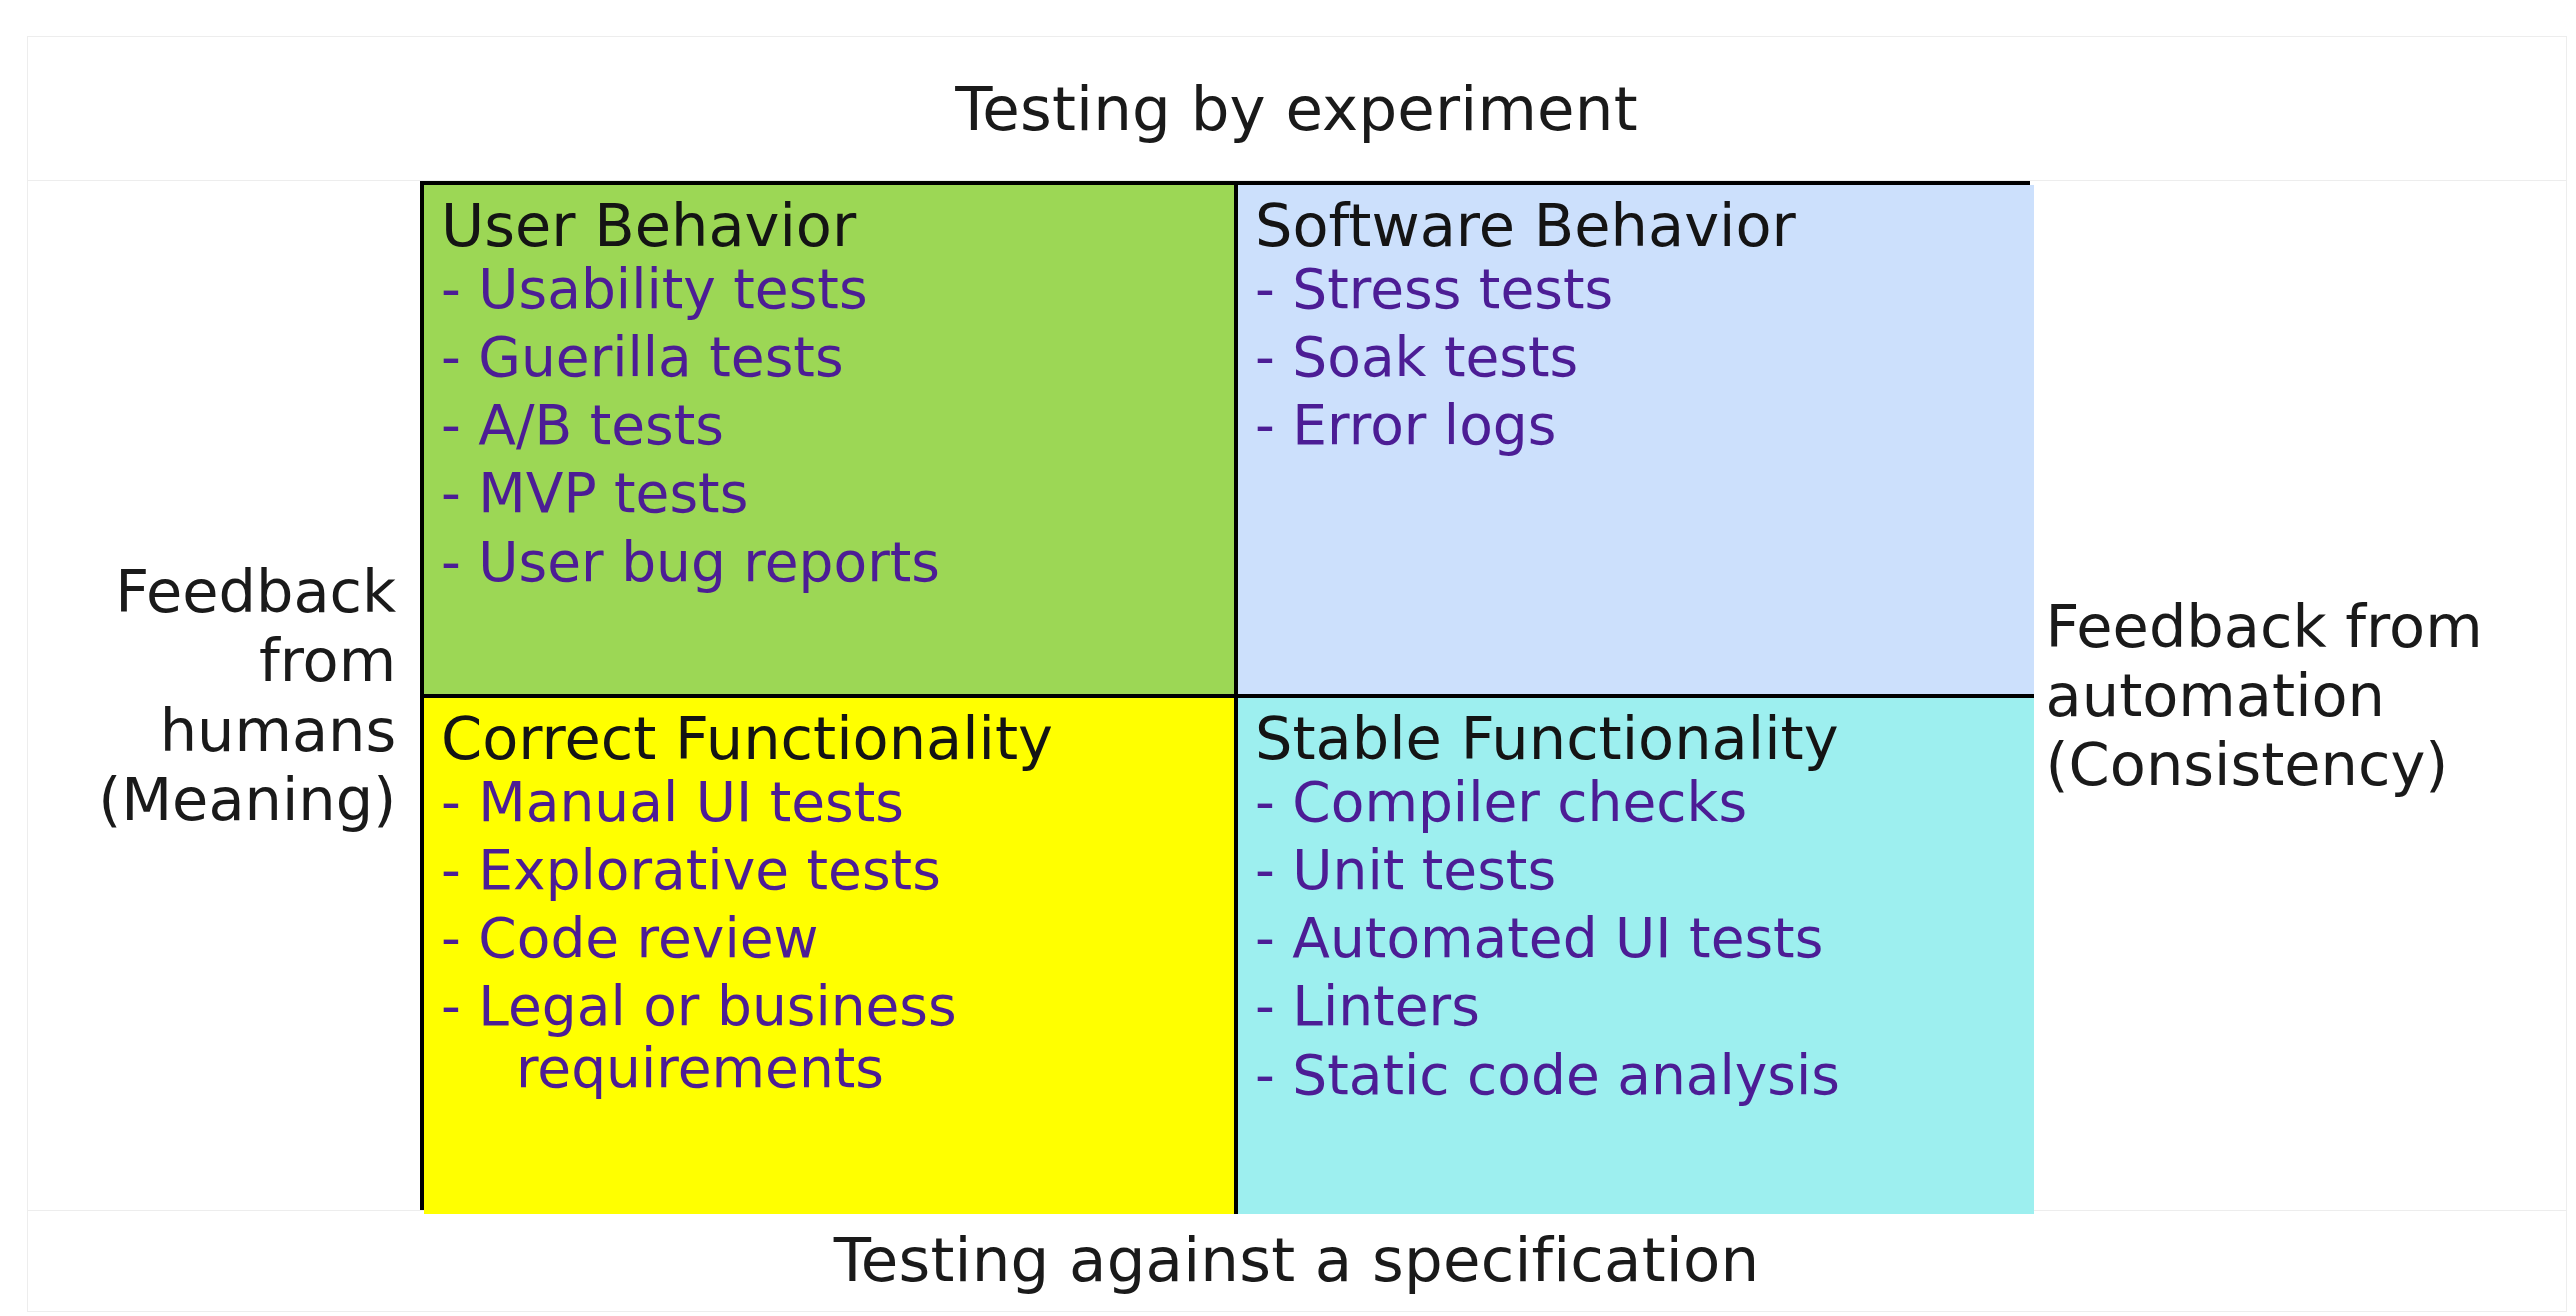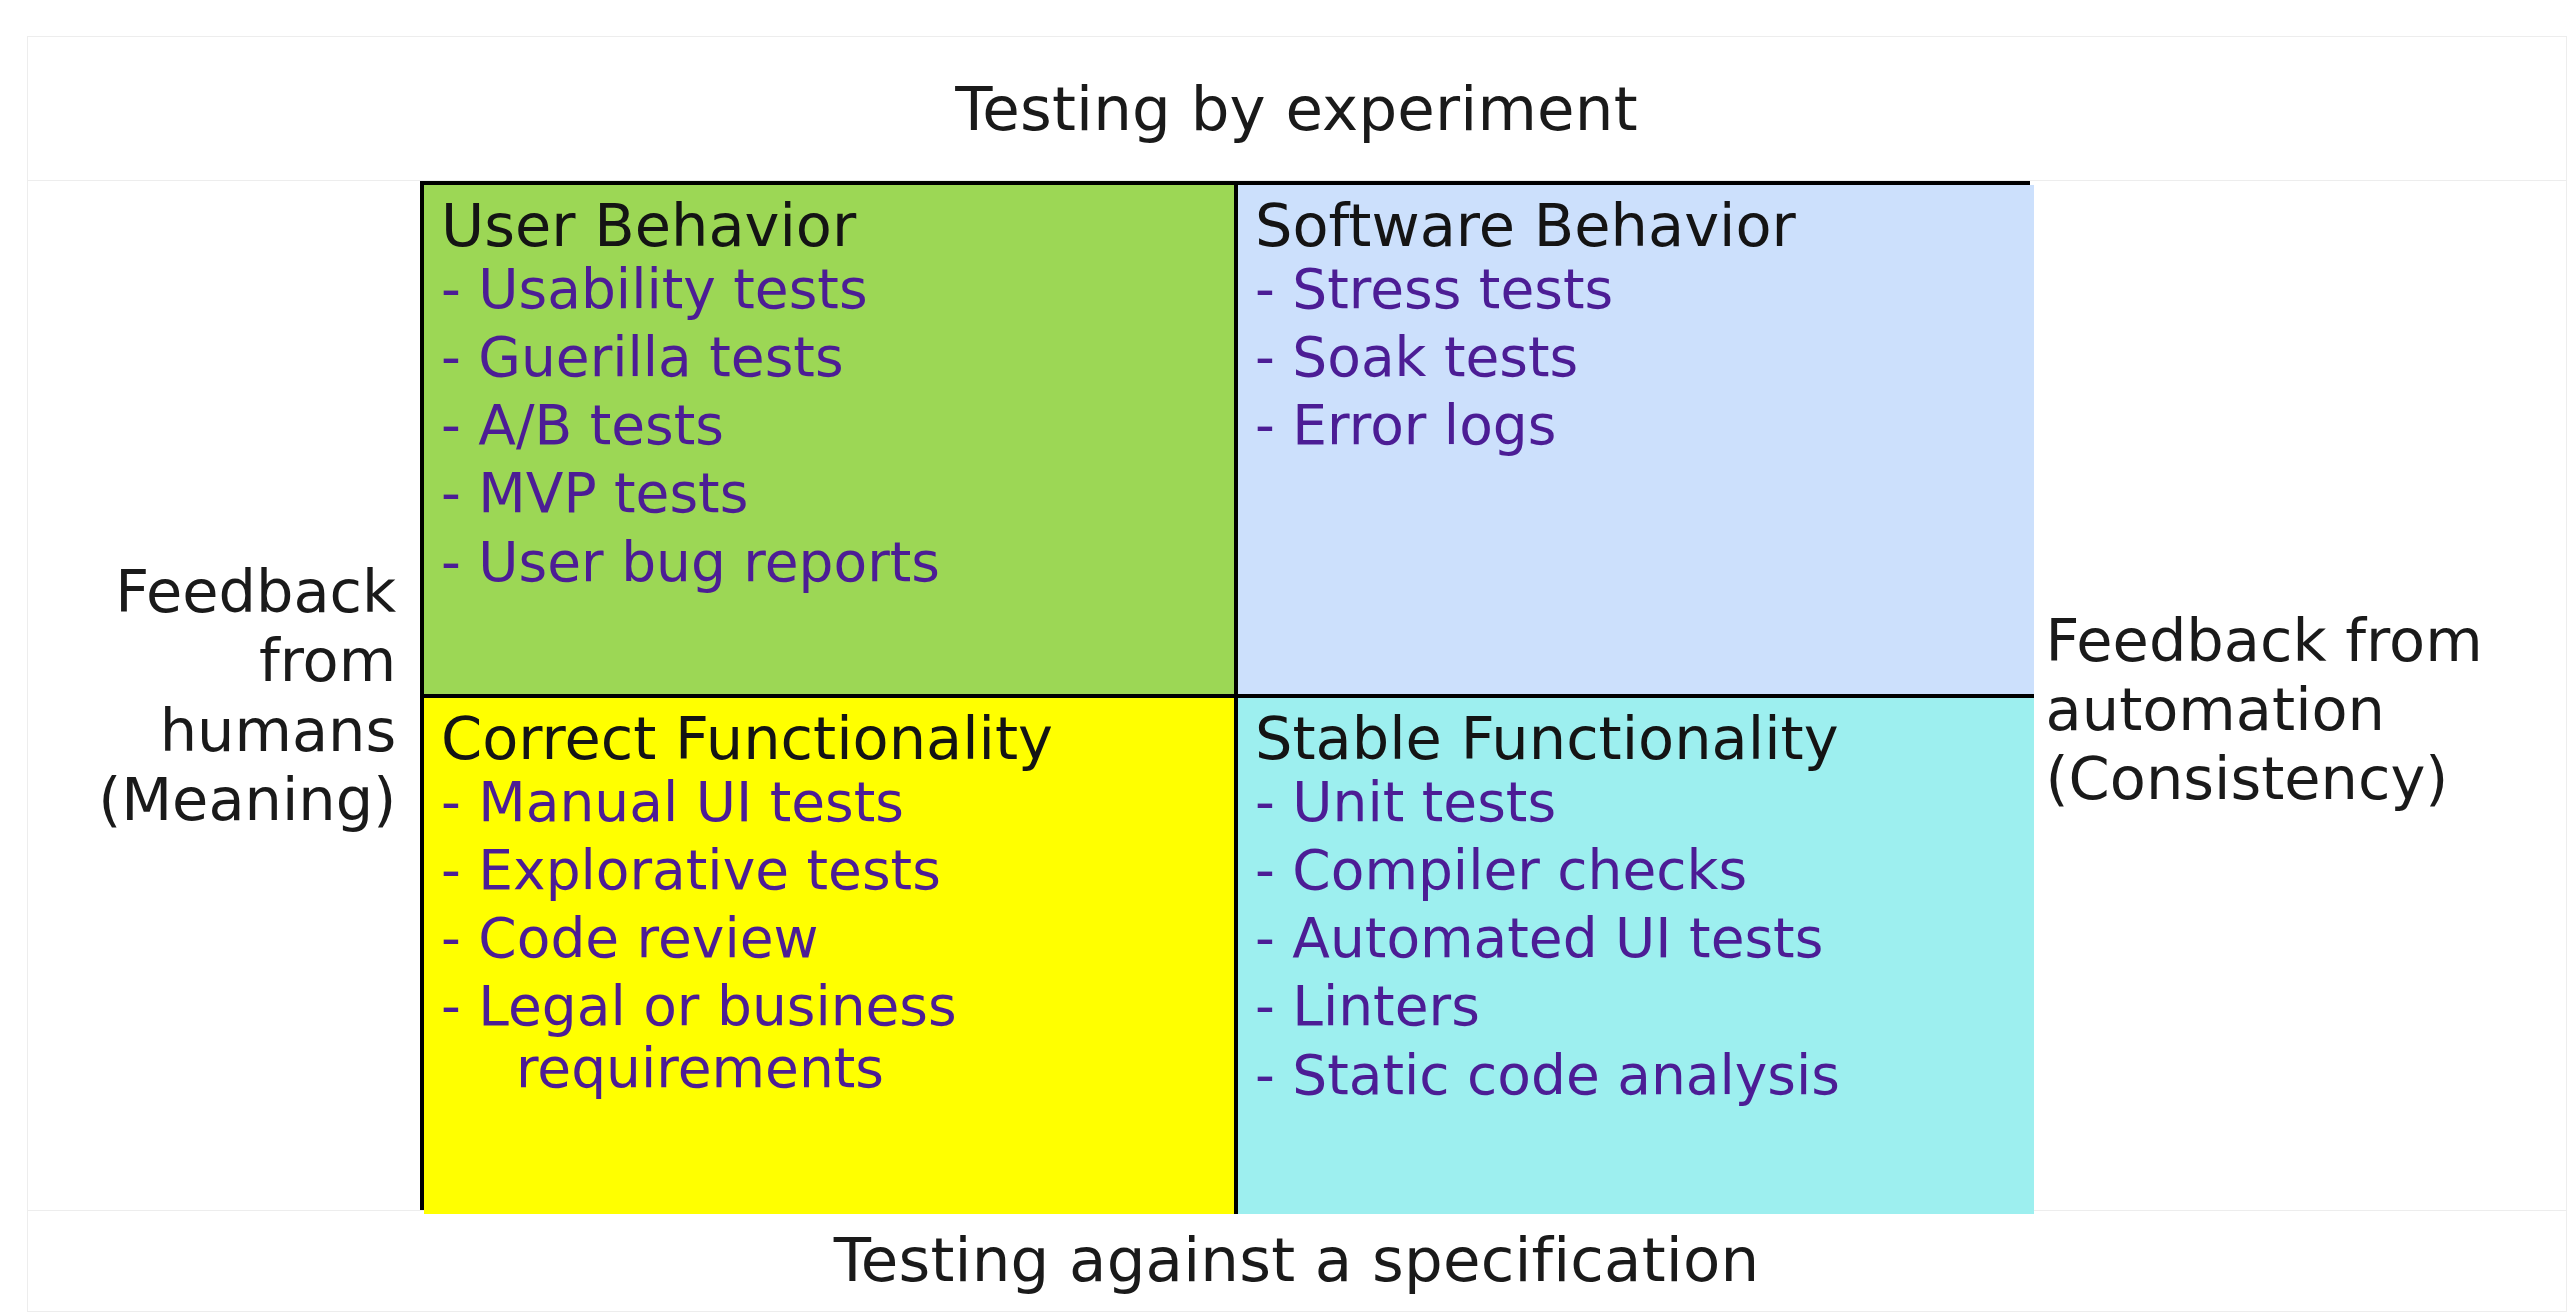--- a/index.html
+++ b/index.html
@@ -91,21 +91,21 @@
     color: #1a1a1a;
     padding-right: 13.3px;
     box-sizing: border-box;
   }
   .axis-left .ln { display: block; white-space: nowrap; }
 
   
   .axis-right {
     position: absolute;
     left: 2038px;
-    top: 195px;
+    top: 181px;
     width: 528px;
     height: 1029px;
     display: flex;
     flex-direction: column;
     align-items: flex-start;
     justify-content: center;
     text-align: left;
     font-size: 59px;
     line-height: 1.17;
     color: #1a1a1a;
@@ -214,22 +214,22 @@
         <li>- Explorative tests</li>
         <li>- Code review</li>
         <li>- Legal or business
   requirements</li>
       </ul>
     </div>
 
     <div class="quad q-stf">
       <div class="quad-title">Stable Functionality</div>
       <ul class="quad-list">
+        <li>- Compiler checks</li>
         <li>- Unit tests</li>
-        <li>- Compiler checks</li>
         <li>- Automated UI tests</li>
         <li>- Linters</li>
         <li>- Static code analysis</li>
       </ul>
     </div>
 
   </div>
 
   <div class="axis-bottom">Testing against a specification</div>
 

